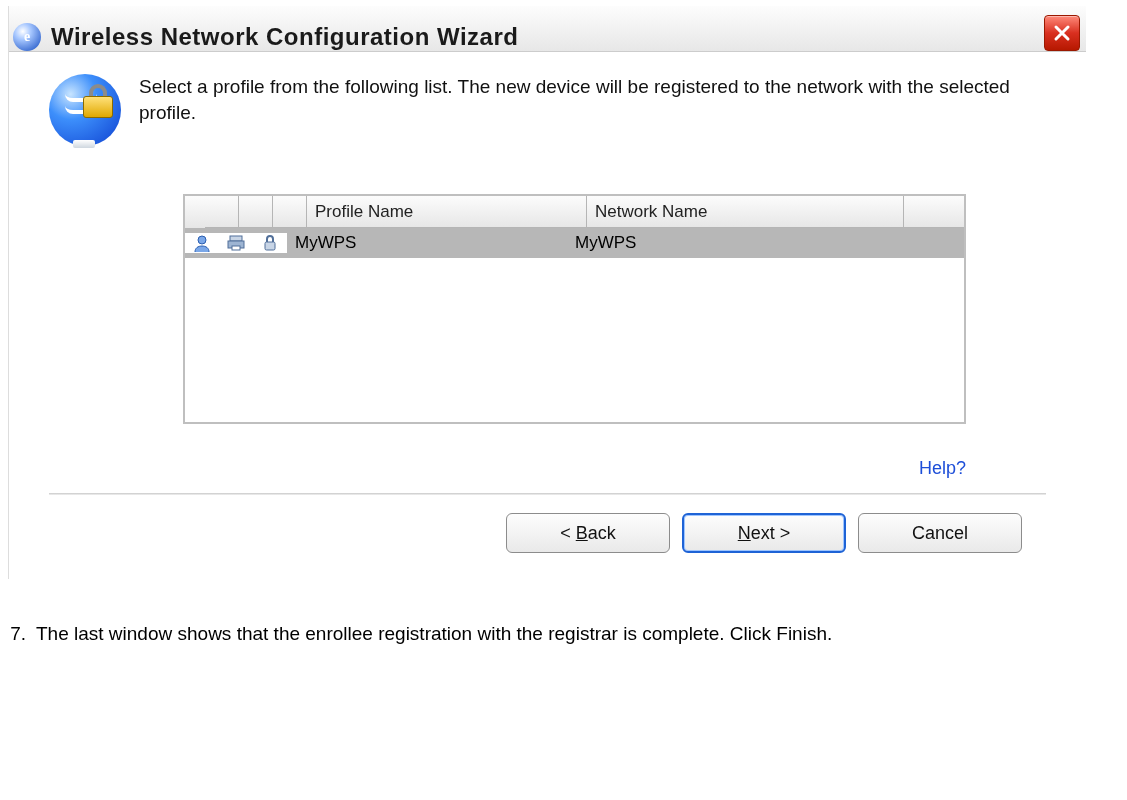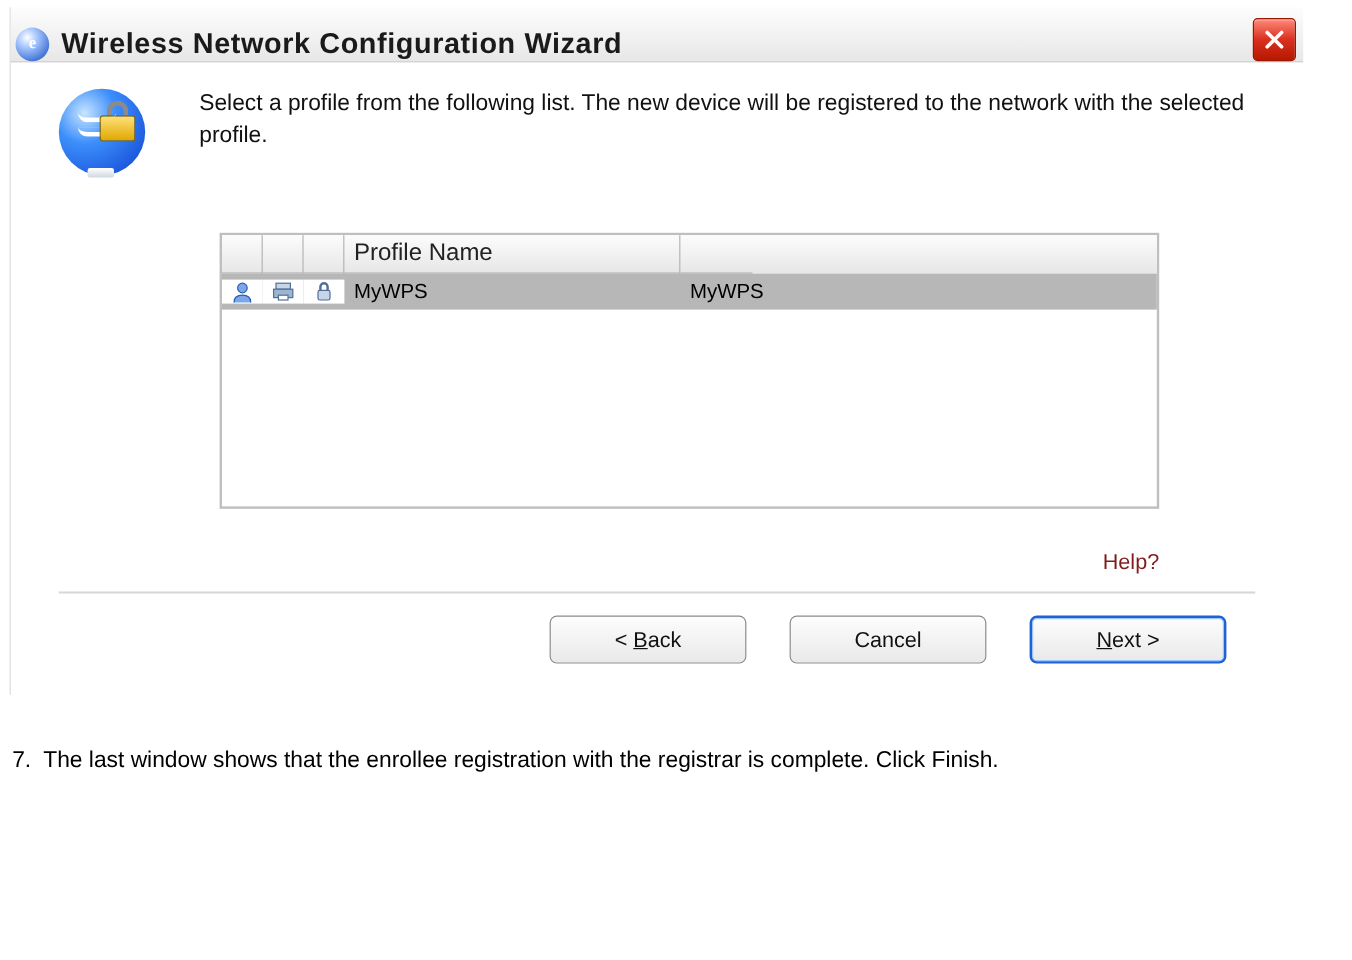--- a/index.html
+++ b/index.html
@@ -54,21 +54,20 @@
   .titlebar .close-btn svg { width: 20px; height: 20px; }
 
   .body {
     padding: 22px 40px 0 40px;
   }
   .intro {
     display: flex;
     align-items: flex-start;
     gap: 18px;
     margin-bottom: 48px;
-    justify-content: space-between;
   }
   .wizard-icon {
     width: 72px; height: 72px; flex: 0 0 72px;
     position: relative;
   }
   .wizard-icon .globe {
     position: absolute; inset: 0;
     border-radius: 50%;
     background: radial-gradient(circle at 30% 28%, #c7e4ff 0%, #3d8ffb 35%, #0c3ecf 100%);
   }
@@ -106,22 +105,23 @@
   .listview {
     border: 2px solid #bfbfbf;
     background: #fff;
     height: 230px;
     font-family: Tahoma, Arial, sans-serif;
   }
   .lv-header {
     display: flex;
     background: linear-gradient(#fcfcfc,#e6e6e6);
     height: 32px;
-    font-size: 20px;
+    font-size: 17px;
     color: #222;
+    padding-left: 20px;
   }
   .lv-header .col {
     border-right: 1px solid #b5b5b5;
     border-bottom: 1px solid #b5b5b5;
     display: flex; align-items: center;
     padding-left: 8px;
   }
   .col.ic { width: 34px; padding: 0; }
   .col.pn { width: 280px; }
   .col.nn { flex: 1; }
@@ -139,31 +139,31 @@
   .cell.pn { width: 280px; }
   .cell.nn { flex: 1; }
   .cell.pad { width: 60px; background: #fff; }
   .mini-icon svg { display: block; }
 
   .help-row {
     text-align: right;
     margin: 34px 80px 14px 0;
   }
   .help-link {
-    color: #7f1d1d; font-size: 18px; text-decoration: none;
+    color: #1d4ed8; font-size: 18px; text-decoration: none;
   }
   .sep {
     margin: 10px 40px 0 40px;
     height: 2px;
     background: linear-gradient(#c8c8c8,#f2f2f2);
   }
   .button-row {
     display: flex;
     justify-content: flex-end;
-    gap: 36px;
+    gap: 12px;
     padding: 18px 64px 26px 0;
   }
   .wiz-btn {
     width: 164px; height: 40px;
     background: linear-gradient(#fdfdfd,#e9e9e9);
     border: 1px solid #8c8c8c;
     border-radius: 6px;
     font-size: 18px;
     font-family: Tahoma, Arial, sans-serif;
     color: #111;
@@ -214,20 +214,21 @@
       <div class="text">Select a profile from the following list. The new device will be registered to the network with the selected profile.</div>
     </div>
 
     <div class="list-wrap">
       <div class="listview">
         <div class="lv-header">
           <div class="col ic"></div>
           <div class="col ic"></div>
           <div class="col ic"></div>
           <div class="col pn">Profile Name</div>
+          <div class="col nn">Network Name</div>
           <div class="col pad"></div>
         </div>
         <div class="lv-row">
           <div class="cell ic mini-icon">
             <svg width="20" height="20" viewBox="0 0 20 20">
               <circle cx="10" cy="7" r="4" fill="#7aa7e8" stroke="#2a5db0"></circle>
               <path d="M3 19c0-4 3-6 7-6s7 2 7 6" fill="#7aa7e8" stroke="#2a5db0"></path>
             </svg>
           </div>
           <div class="cell ic mini-icon">
@@ -254,24 +255,24 @@
       <a class="help-link">Help?</a>
     </div>
   </div>
 
   <div class="sep"></div>
 
   <div class="button-row">
     <button class="wiz-btn">
       <span>&lt; <span class="accel">B</span>ack</span>
     </button>
-    <button class="wiz-btn">Cancel</button>
     <button class="wiz-btn default">
       <span><span class="accel">N</span>ext &gt;</span>
     </button>
+    <button class="wiz-btn">Cancel</button>
   </div>
 </div>
 
 <div class="doc-step">
   <div class="num">7.</div>
   <div class="txt">
     <span>The last window shows that the enrollee registration with the registrar is complete. Click </span><b>Finish</b><span>.</span>
   </div>
 </div>
 

